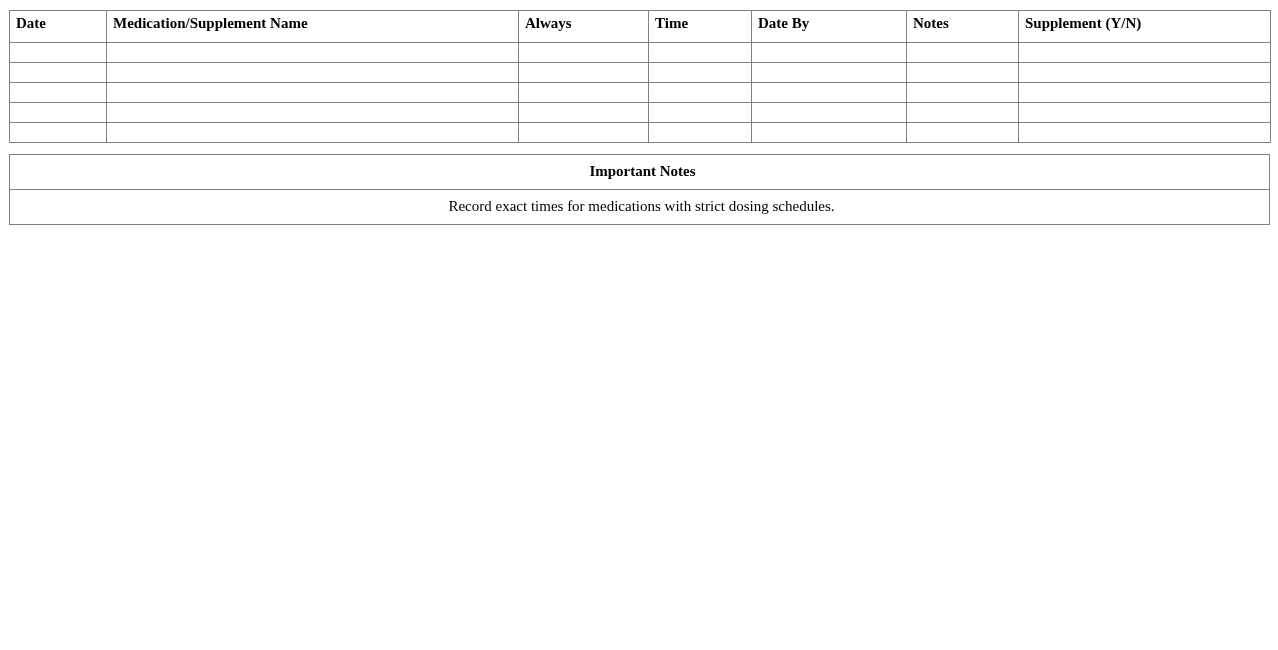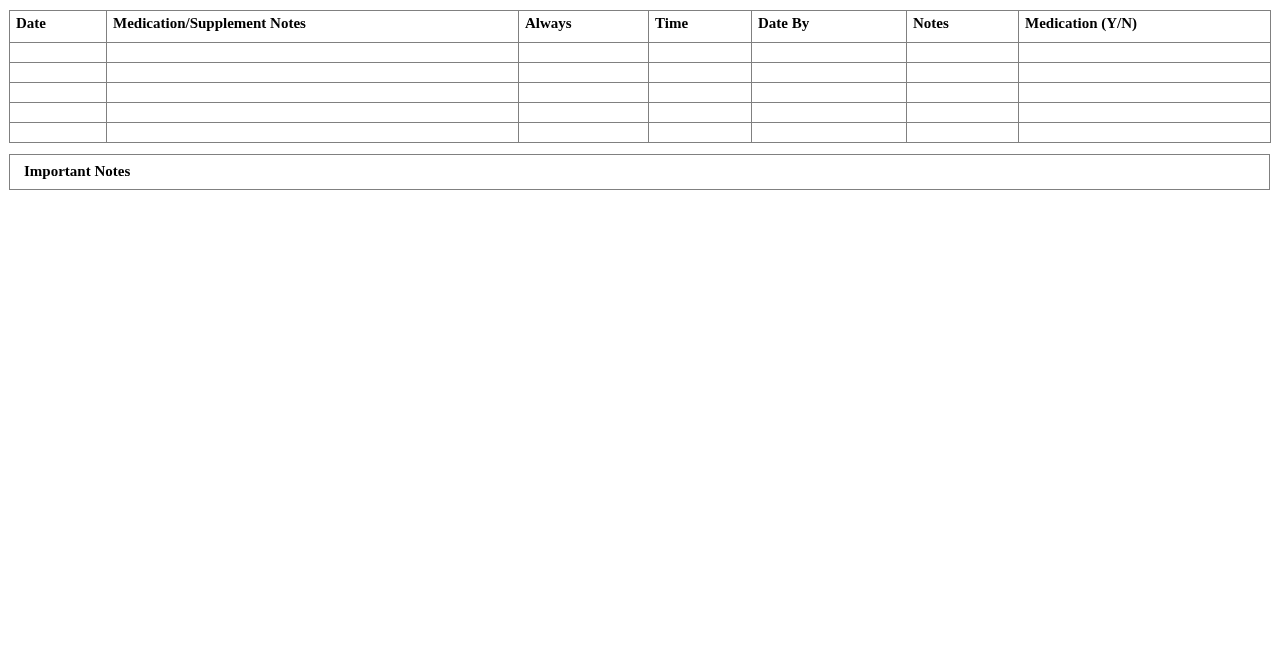--- a/index.html
+++ b/index.html
@@ -58,20 +58,21 @@
   .col-confirmed   { width: 252px; }
 
   
   .notes-table {
     position: absolute;
     left: 9px;
     top: 154px;
     width: 1261px;
     border-collapse: collapse;
     table-layout: fixed;
+    text-align: center;
   }
   .notes-table td {
     border: 1px solid #808080;
     padding: 4px 8px 5px 12px;
     font-size: 15px;
     line-height: 1.4;
     height: 25px;
     vertical-align: middle;
   }
   .notes-table td.notes-heading {
@@ -90,26 +91,26 @@
       <col class="col-med">
       <col class="col-dosage">
       <col class="col-time">
       <col class="col-given">
       <col class="col-notes">
       <col class="col-confirmed">
     </colgroup>
     <thead>
       <tr>
         <th>Date</th>
-        <th>Medication/Supplement Notes</th>
+        <th>Medication/Supplement Name</th>
         <th>Always</th>
         <th>Time</th>
         <th>Date By</th>
         <th>Notes</th>
-        <th>Medication (Y/N)</th>
+        <th>Supplement (Y/N)</th>
       </tr>
     </thead>
     <tbody>
       <tr>
         <td></td>
         <td></td>
         <td></td>
         <td></td>
         <td></td>
         <td></td>
@@ -152,16 +153,19 @@
         <td></td>
       </tr>
     </tbody>
   </table>
 
   <table class="notes-table">
     <tbody>
       <tr>
         <td class="notes-heading">Important Notes</td>
       </tr>
+      <tr>
+        <td>Record exact times for medications with strict dosing schedules.</td>
+      </tr>
     </tbody>
   </table>
 
 </div>
 
 </body></html>

